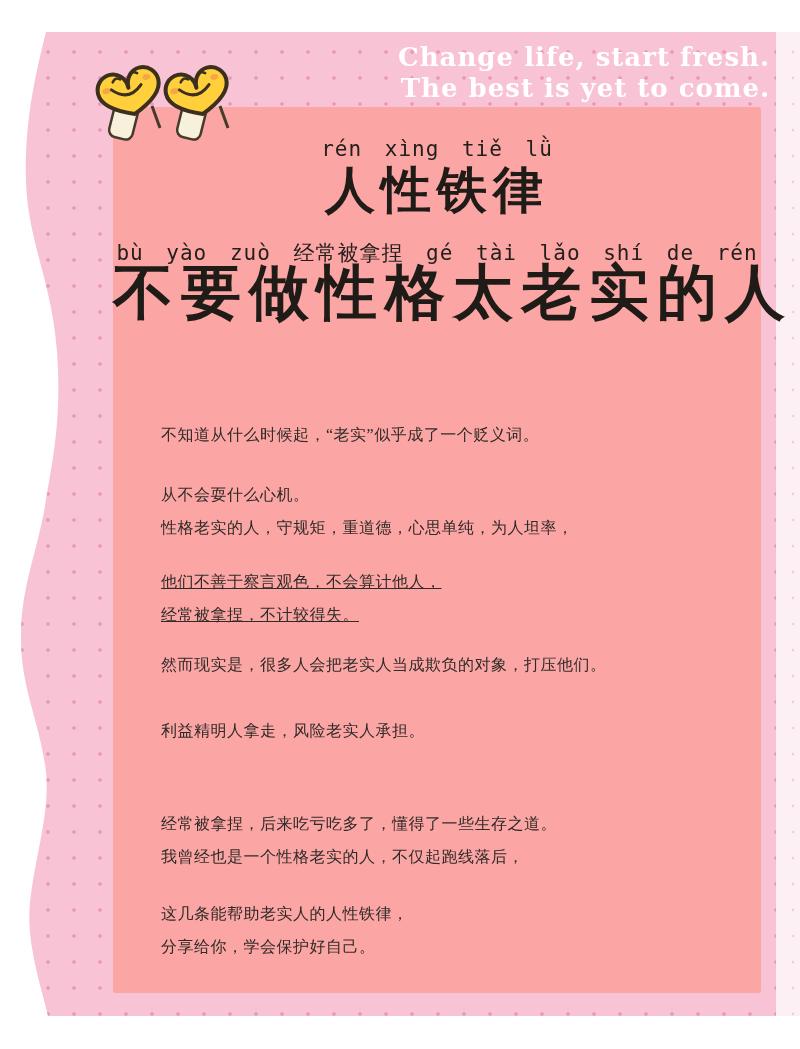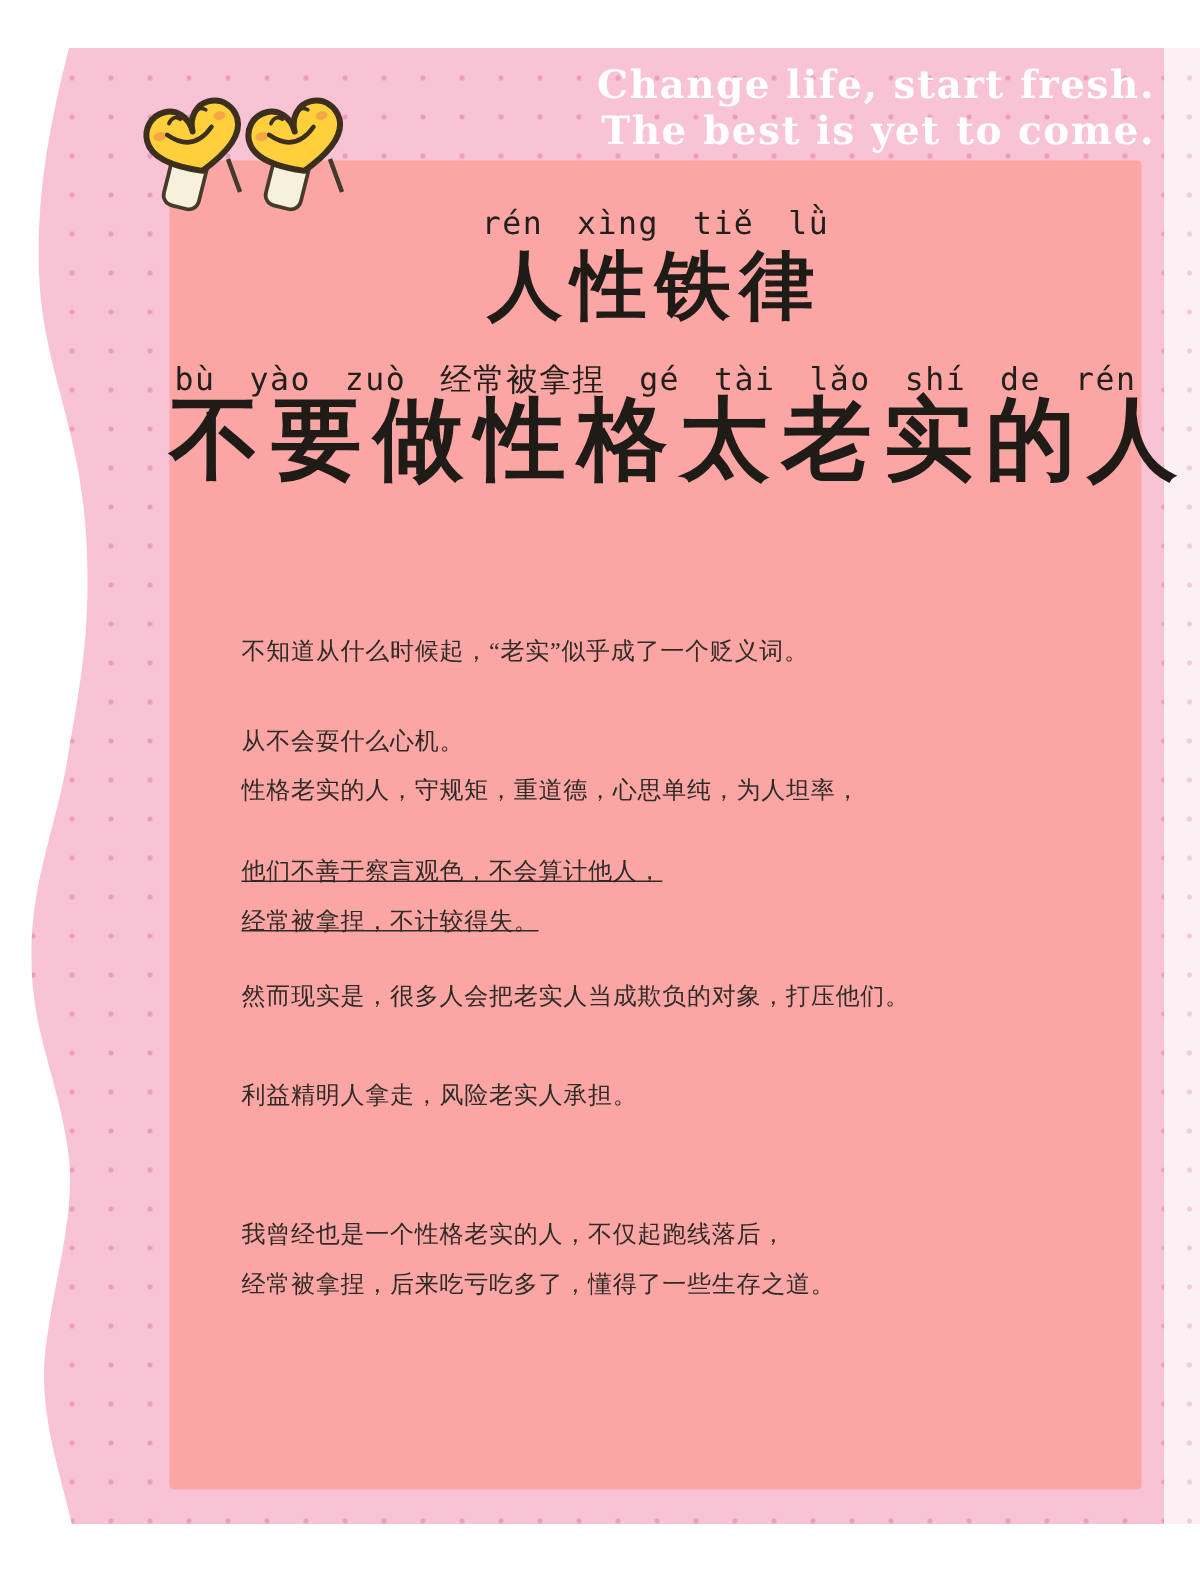--- a/index.html
+++ b/index.html
@@ -96,22 +96,26 @@
         <span class="line">经常被拿捏，不计较得失。</span>
       </p>
       <p class="p4">
         <span class="line">然而现实是，很多人会把老实人当成欺负的对象，打压他们。</span>
       </p>
       <p class="p5">
         <span class="line">利益精明人拿走，风险老实人承担。</span>
         <span class="hl-bar"></span>
       </p>
       <p class="p6">
+        <span class="line">经常被拿捏，后来吃亏吃多了，懂得了一些生存之道。</span>
         <span class="line">我曾经也是一个性格老实的人，不仅起跑线落后，</span>
-        <span class="line">经常被拿捏，后来吃亏吃多了，懂得了一些生存之道。</span>
+      </p>
+      <p class="p7">
+        <span class="line">这几条能帮助老实人的人性铁律，</span>
+        <span class="line">分享给你，学会保护好自己。</span>
       </p>
     </div>
   </div>
 
   <svg class="hearts" width="150" height="105" viewBox="0 0 150 105" aria-hidden="true">
     <g id="heart1" transform="translate(38,32)">
       <line x1="26" y1="28" x2="34" y2="50" stroke="#453a2c" stroke-width="3"></line>
       <g transform="rotate(14)">
         <rect x="-4" y="18" width="24" height="42" rx="7" fill="#f7f0da" stroke="#453a2c" stroke-width="2.5"></rect>
         <line x1="-2" y1="34" x2="19" y2="30" stroke="#453a2c" stroke-width="2"></line>

